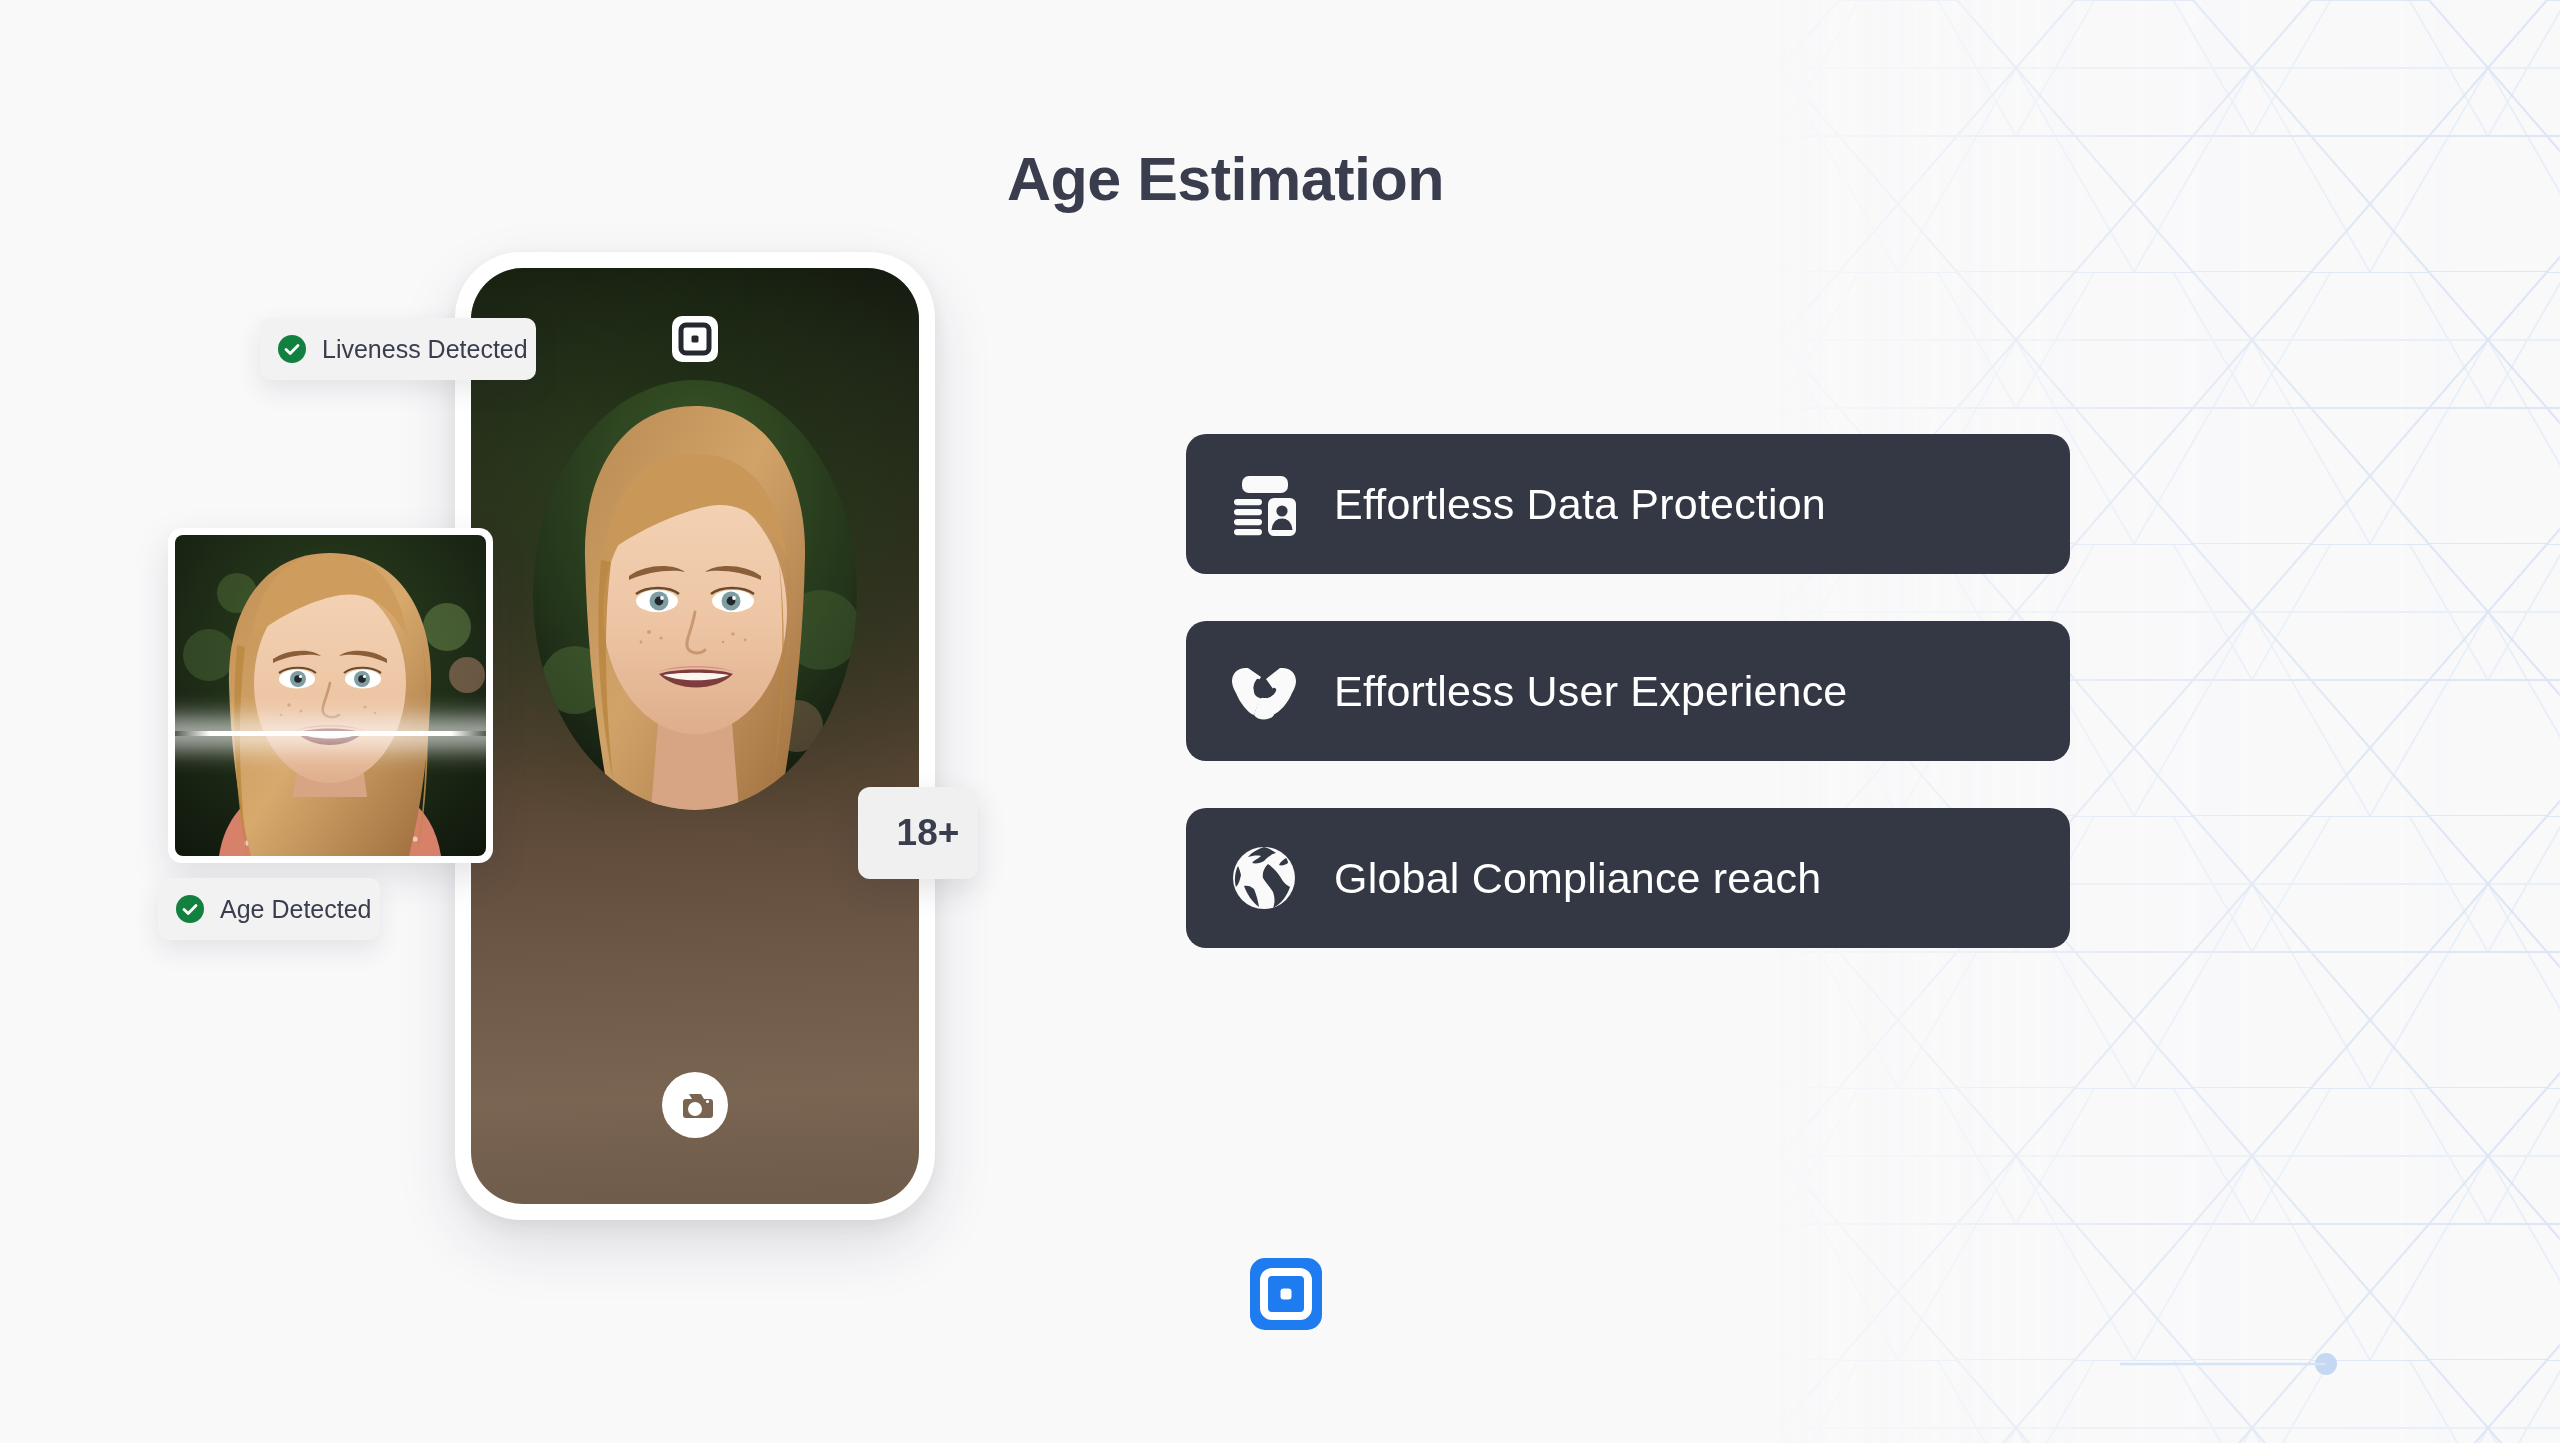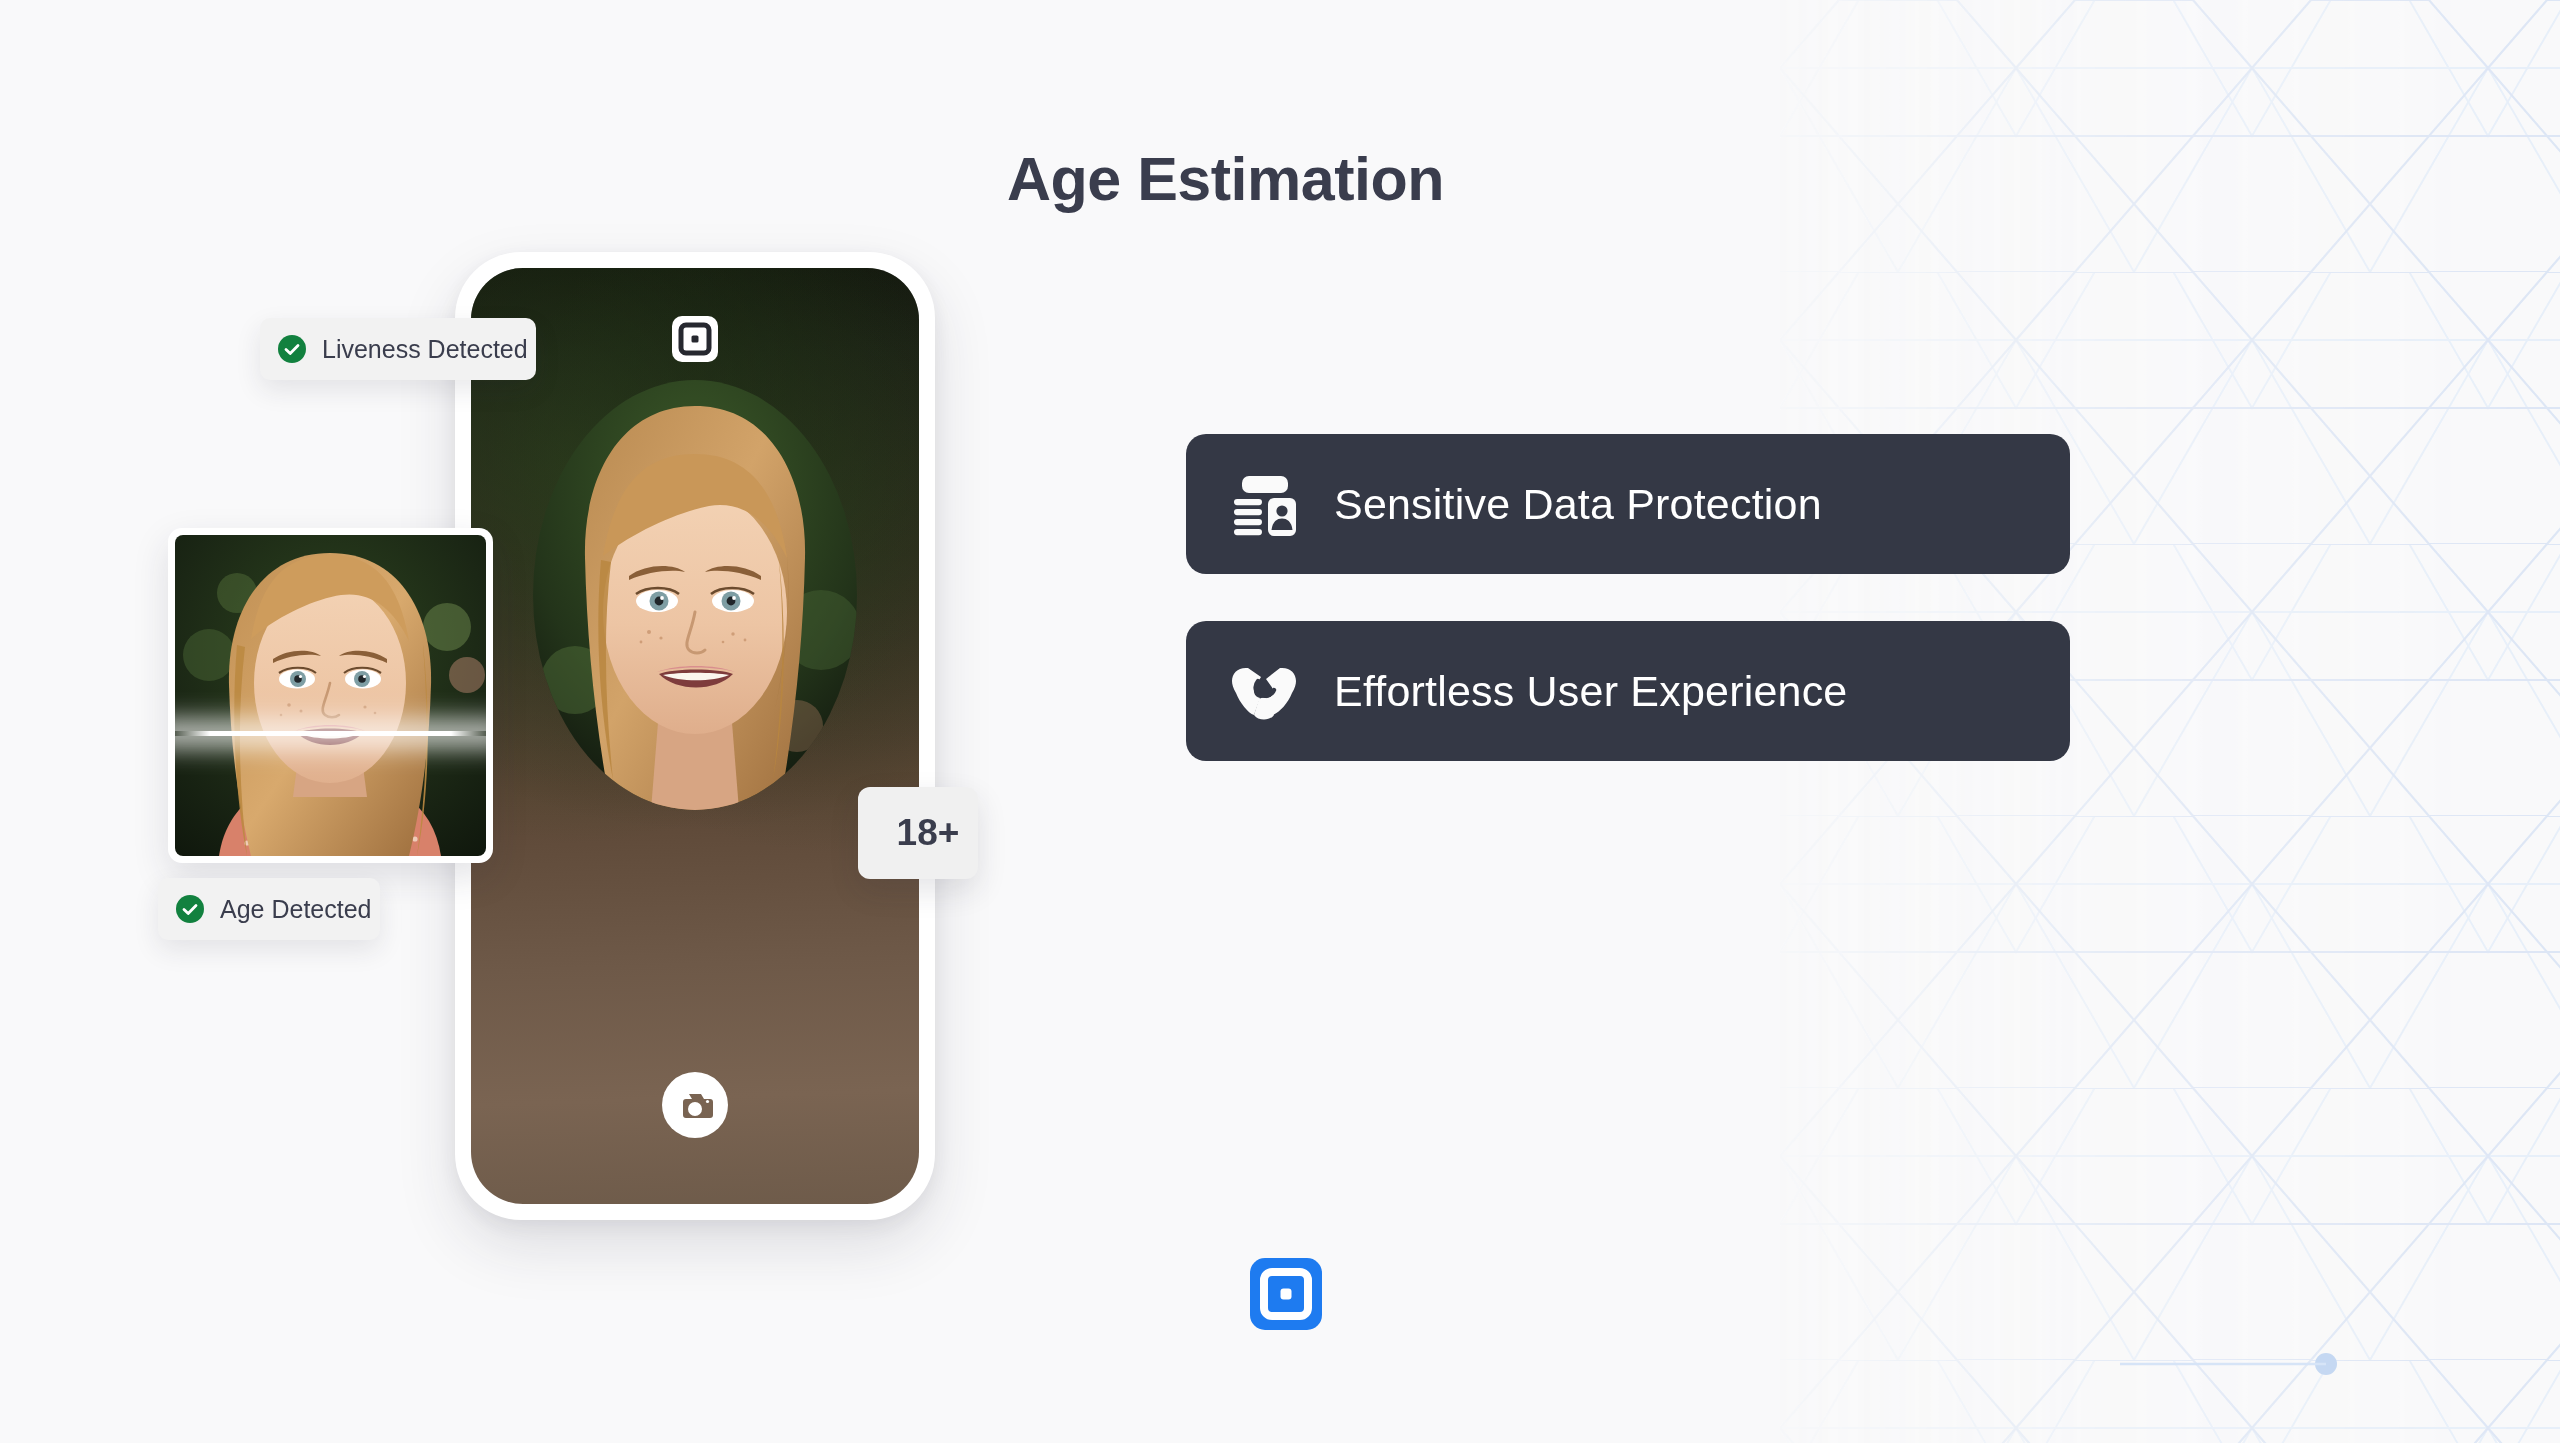--- a/index.html
+++ b/index.html
@@ -362,33 +362,46 @@
         <g fill="#FAFAFA">
           <rect x="6" y="31" width="28" height="6.2" rx="3.1"></rect>
           <rect x="6" y="41" width="28" height="6.2" rx="3.1"></rect>
           <rect x="6" y="51" width="28" height="6.2" rx="3.1"></rect>
           <rect x="6" y="61" width="28" height="6.2" rx="3.1"></rect>
         </g>
         <rect x="40" y="30" width="28" height="38" rx="6" fill="#FAFAFA"></rect>
         <circle cx="54" cy="43" r="5.6" fill="#343845"></circle>
         <path d="M43.5 62 C44.5 53.5 49 50.5 54 50.5 C59 50.5 63.5 53.5 64.5 62 Z" fill="#343845"></path>
       </svg>
-      <span class="feature-label">Sensitive Data Protection</span>
+      <span class="feature-label">Effortless Data Protection</span>
     </div>
 
     <div class="feature-card">
       <svg class="feature-icon" viewBox="0 0 72 72">
         <path d="M4 26 C4 18 10 12 20 13 L33 22 L28 30 C24 35 26 42 32 43 L26 60 C20 58 12 48 8 38 C5 33 4 29 4 26 Z" fill="#FAFAFA"></path>
         <path d="M68 26 C68 18 62 12 52 13 L38 24 L43 31 C47 36 45 43 38 43 L45 60 C52 57 60 48 64 38 C67 33 68 29 68 26 Z" fill="#FAFAFA"></path>
         <path d="M26 60 C30 66 42 66 46 60 L40 44 C37 42 34 42 31 44 Z" fill="#FAFAFA"></path>
         <path d="M30 26 C26 31 27 38 33 40 C38 42 44 40 46 35" stroke="#343845" stroke-width="4.4" fill="none" stroke-linecap="round"></path>
       </svg>
       <span class="feature-label">Effortless User Experience</span>
     </div>
 
+    <div class="feature-card">
+      <svg class="feature-icon" viewBox="0 0 72 72">
+        <circle cx="36" cy="36" r="31" fill="#FAFAFA"></circle>
+        <g fill="#343845">
+          <path d="M36 5 C30 7 24 10 20 15 C24 14 29 13 33 14 C30 17 26 18 24 21 C28 22 33 21 36 19 C39 16 43 12 48 11 C44 8 40 6 36 5 Z"></path>
+          <path d="M10 24 C7 30 6 38 8 45 C11 42 12 37 13 33 C12 29 11 26 10 24 Z"></path>
+          <path d="M16 44 C19 52 24 60 31 65 C30 58 28 52 26 47 C23 44 19 43 16 44 Z"></path>
+          <path d="M40 22 C36 26 34 31 35 36 C38 41 42 45 45 50 C47 56 47 61 45 66 C53 62 59 54 62 45 C58 43 55 40 53 36 C50 31 46 26 40 22 Z"></path>
+          <path d="M58 16 C55 18 52 20 51 23 C54 24 57 23 60 21 C60 19 59 17 58 16 Z"></path>
+        </g>
+      </svg>
+      <span class="feature-label">Global Compliance reach</span>
+    </div>
 
   </div>
 
   <svg id="brand-logo" viewBox="0 0 72 72">
     <rect x="0" y="0" width="72" height="72" rx="15" fill="#1E7BF0"></rect>
     <rect x="14" y="14" width="44" height="44" rx="8" fill="none" stroke="#FFFFFF" stroke-width="8"></rect>
     <rect x="30.5" y="30.5" width="11" height="11" rx="3" fill="#FFFFFF"></rect>
   </svg>
 
 </div>

